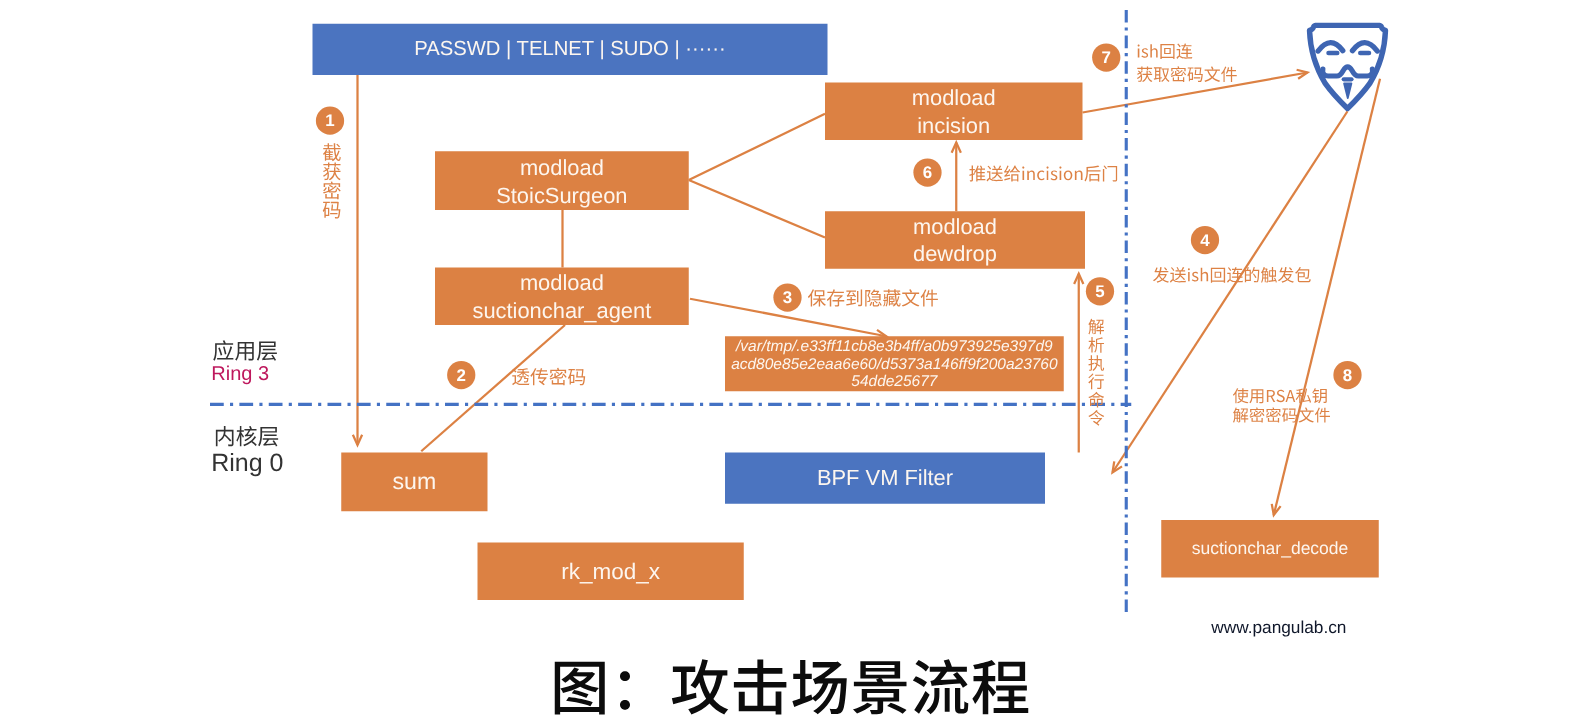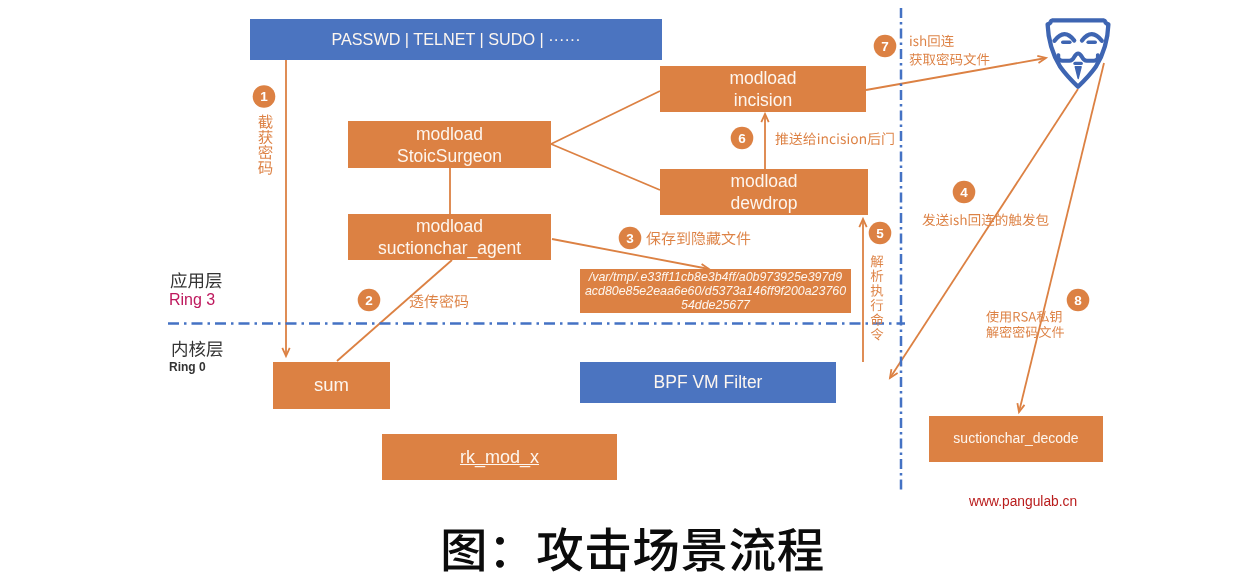--- a/index.html
+++ b/index.html
@@ -6,25 +6,25 @@
 </style></head>
 <body>
 <div style="position:absolute;left:250px;top:19px;width:412px;height:41px;background:#4B74C0;color:#fdf6ef;font-size:16.2px;line-height:20.2px;display:flex;align-items:center;justify-content:center;text-align:center;padding-top:0px;box-sizing:border-box;">PASSWD | TELNET | SUDO | ······</div>
 <div style="position:absolute;left:348px;top:121px;width:203px;height:47px;background:#DC8143;color:#fdf6ef;font-size:17.5px;line-height:22px;display:flex;align-items:center;justify-content:center;text-align:center;padding-top:0px;box-sizing:border-box;">modload<br>StoicSurgeon</div>
 <div style="position:absolute;left:348px;top:214px;width:203px;height:46px;background:#DC8143;color:#fdf6ef;font-size:17.5px;line-height:22px;display:flex;align-items:center;justify-content:center;text-align:center;padding-top:0px;box-sizing:border-box;">modload<br>suctionchar_agent</div>
 <div style="position:absolute;left:660px;top:66px;width:206px;height:46px;background:#DC8143;color:#fdf6ef;font-size:17.5px;line-height:22px;display:flex;align-items:center;justify-content:center;text-align:center;padding-top:0px;box-sizing:border-box;">modload<br>incision</div>
 <div style="position:absolute;left:660px;top:169px;width:208px;height:46px;background:#DC8143;color:#fdf6ef;font-size:17.5px;line-height:22px;display:flex;align-items:center;justify-content:center;text-align:center;padding-top:0px;box-sizing:border-box;">modload<br>dewdrop</div>
 <div style="position:absolute;left:580px;top:269px;width:271px;height:44px;background:#DC8143;color:#fdf6ef;font-size:12.4px;line-height:14px;display:flex;align-items:center;justify-content:center;text-align:center;padding-top:0px;box-sizing:border-box;font-style:italic;">/var/tmp/.e33ff11cb8e3b4ff/a0b973925e397d9<br>acd80e85e2eaa6e60/d5373a146ff9f200a23760<br>54dde25677</div>
 <div style="position:absolute;left:273px;top:362px;width:117px;height:47px;background:#DC8143;color:#fdf6ef;font-size:18.5px;line-height:22.5px;display:flex;align-items:center;justify-content:center;text-align:center;padding-top:0px;box-sizing:border-box;">sum</div>
 <div style="position:absolute;left:580px;top:362px;width:256px;height:41px;background:#4B74C0;color:#fdf6ef;font-size:17.5px;line-height:21.5px;display:flex;align-items:center;justify-content:center;text-align:center;padding-top:0px;box-sizing:border-box;">BPF VM Filter</div>
-<div style="position:absolute;left:382px;top:434px;width:235px;height:46px;background:#DC8143;color:#fdf6ef;font-size:18px;line-height:22px;display:flex;align-items:center;justify-content:center;text-align:center;padding-top:0px;box-sizing:border-box;text-decoration:underline;">rk_mod_x</div>
+<div style="position:absolute;left:382px;top:434px;width:213px;height:46px;background:#DC8143;color:#fdf6ef;font-size:18px;line-height:22px;display:flex;align-items:center;justify-content:center;text-align:center;padding-top:0px;box-sizing:border-box;">rk_mod_x</div>
 <div style="position:absolute;left:929px;top:416px;width:174px;height:46px;background:#DC8143;color:#fdf6ef;font-size:14px;line-height:21.3px;display:flex;align-items:center;justify-content:center;text-align:center;padding-top:0px;box-sizing:border-box;">suctionchar_decode</div>
 <div style="position:absolute;left:169px;top:291px;font-size:16px;color:#be185d;">Ring 3</div>
-<div style="position:absolute;left:169px;top:359.5px;font-size:12px;color:#333;font-weight:bold;">Ring 0</div>
-<div style="position:absolute;left:969px;top:494px;font-size:13.8px;color:#b91c1c;">www.pangulab.cn</div>
+<div style="position:absolute;left:169px;top:359.5px;font-size:20px;color:#333;">Ring 0</div>
+<div style="position:absolute;left:969px;top:494px;font-size:13.8px;color:#0f172a;">www.pangulab.cn</div>
 <svg width="1260" height="582" viewBox="0 0 1260 582" style="position:absolute;left:0;top:0;">
 <line x1="286" y1="60" x2="286" y2="356" stroke="#DC8143" stroke-width="1.8" stroke-linecap="butt"></line>
     <path d="M282.3 347.8 L286 356 L289.7 347.8" fill="none" stroke="#DC8143" stroke-width="1.8"></path>
 <line x1="450" y1="168" x2="450" y2="214" stroke="#DC8143" stroke-width="1.8" stroke-linecap="butt"></line>
 <line x1="551" y1="144" x2="660" y2="91" stroke="#DC8143" stroke-width="1.8" stroke-linecap="butt"></line>
 <line x1="551" y1="144" x2="660" y2="190" stroke="#DC8143" stroke-width="1.8" stroke-linecap="butt"></line>
 <line x1="552" y1="239" x2="709" y2="269" stroke="#DC8143" stroke-width="1.8" stroke-linecap="butt"></line>
     <path d="M700.2 271.1 L709 269 L701.6 263.9" fill="none" stroke="#DC8143" stroke-width="1.8"></path>
 <line x1="452" y1="260" x2="337" y2="361" stroke="#DC8143" stroke-width="1.8" stroke-linecap="butt"></line>
 <line x1="765" y1="169" x2="765" y2="114" stroke="#DC8143" stroke-width="1.8" stroke-linecap="butt"></line>

